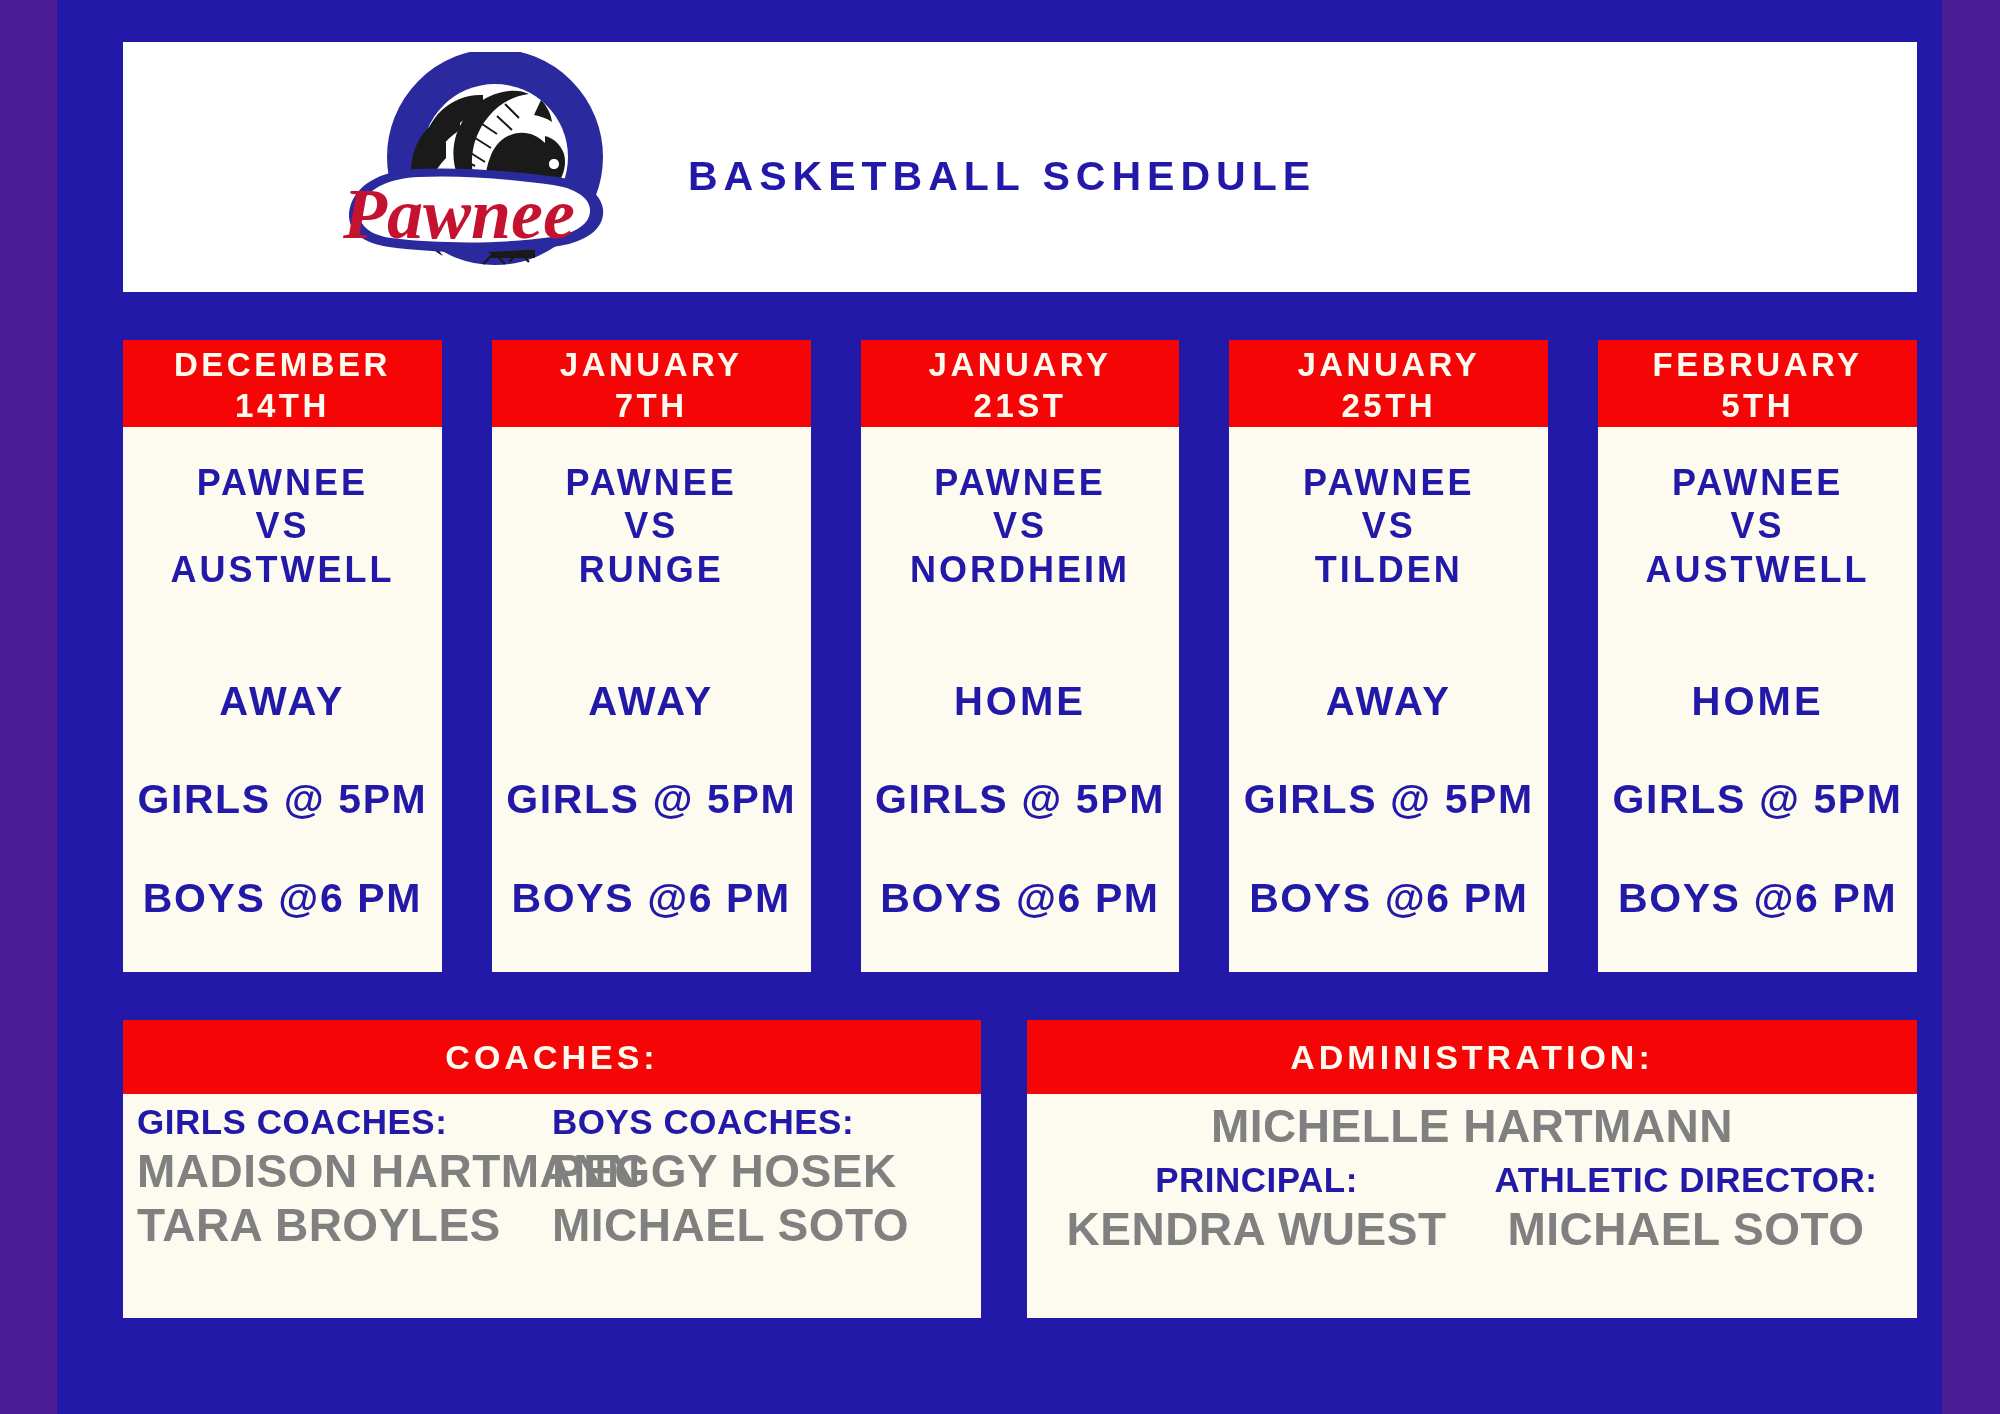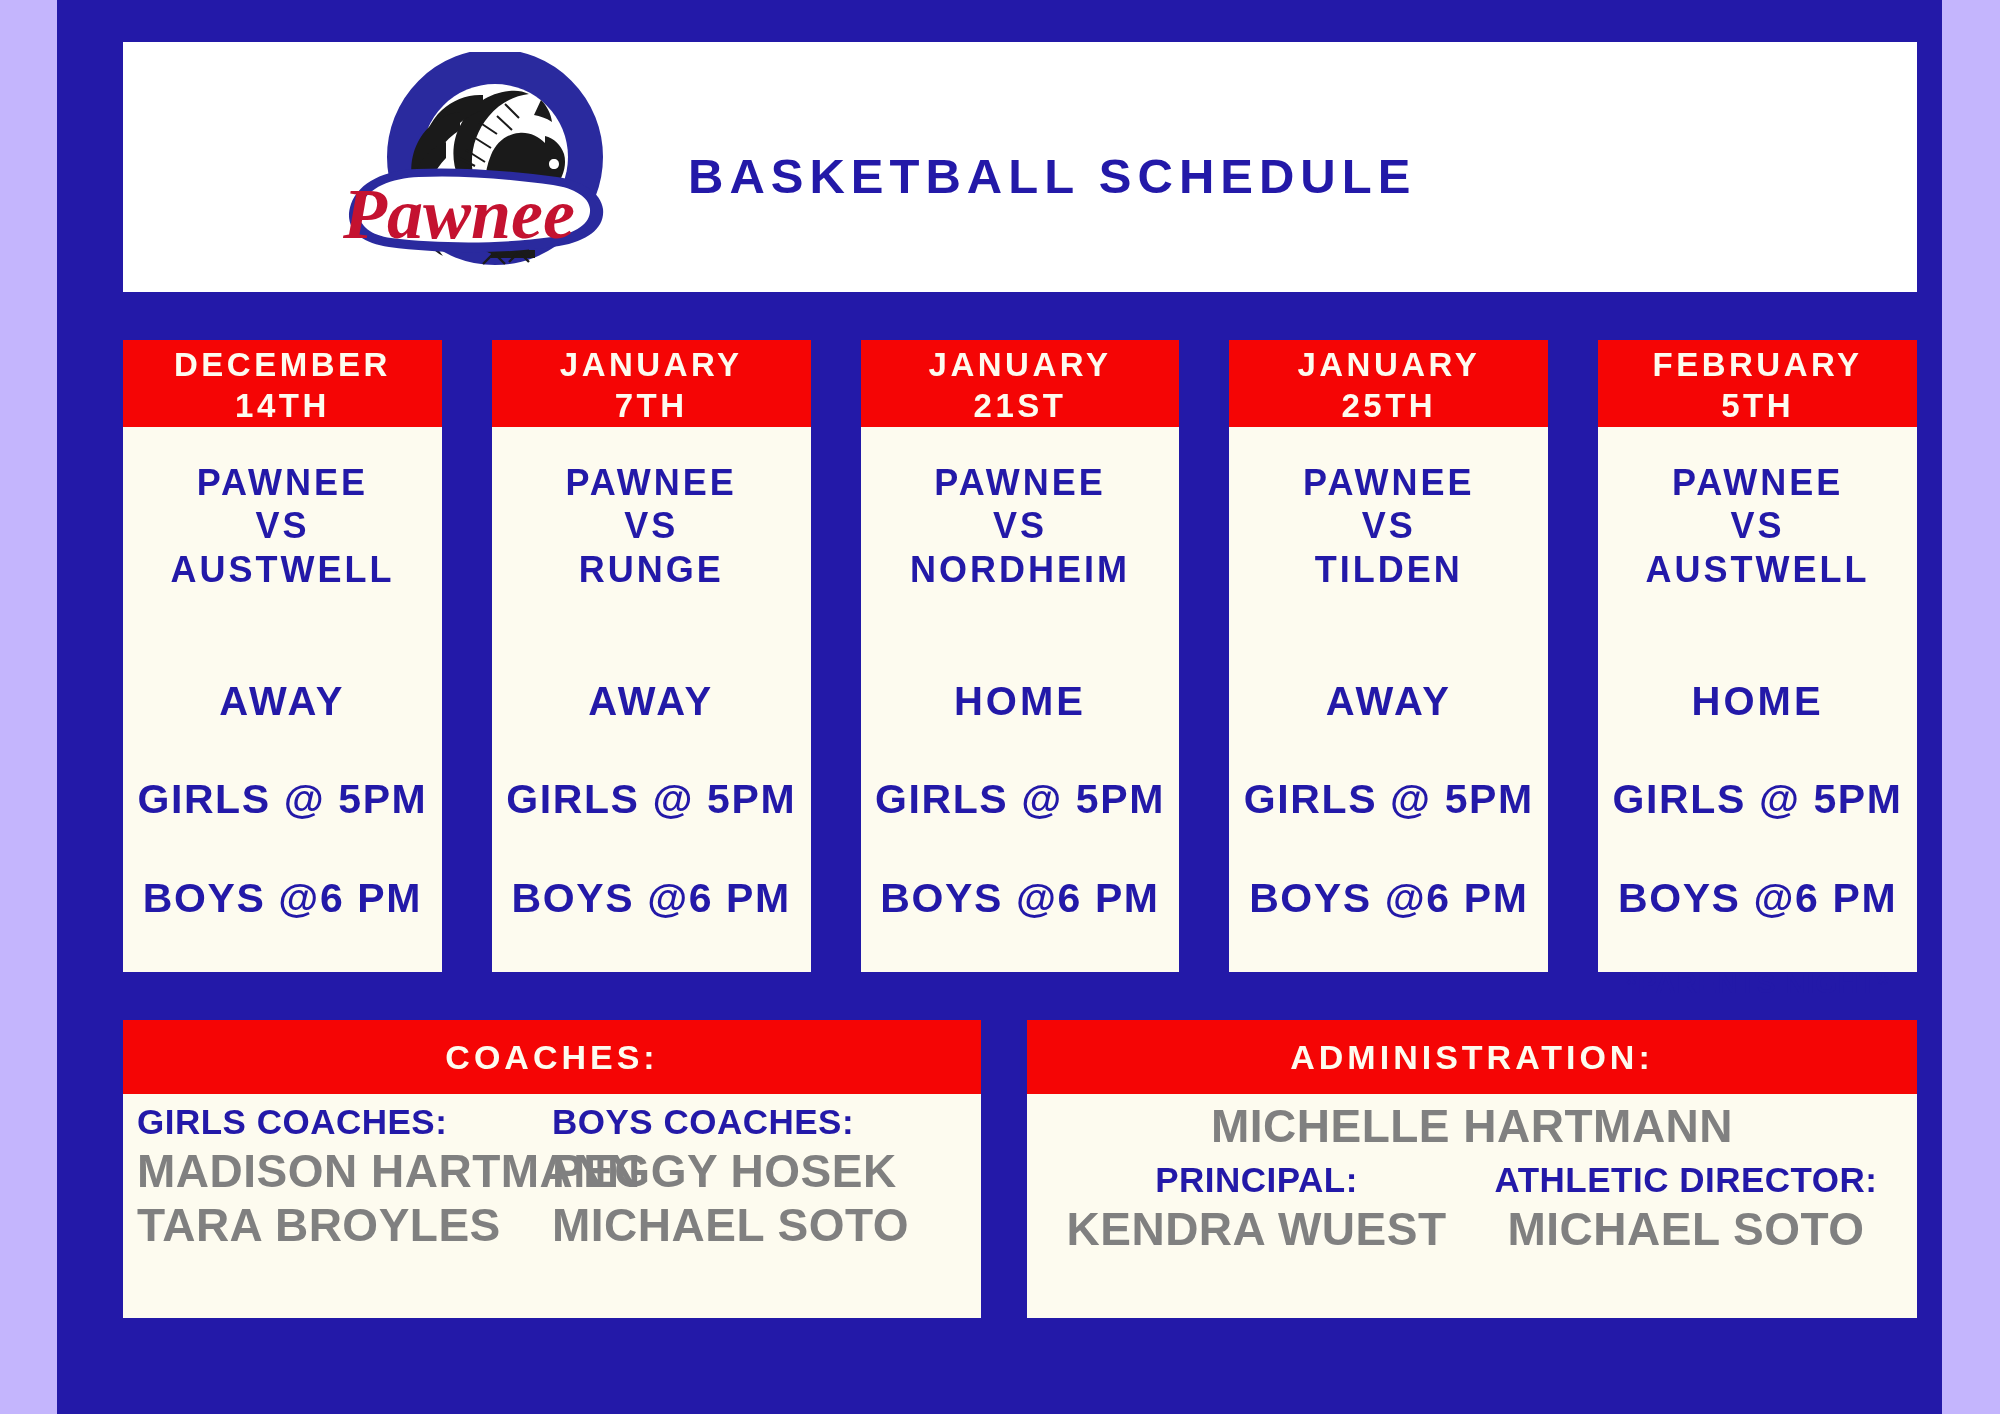--- a/index.html
+++ b/index.html
@@ -5,21 +5,21 @@
   * { margin:0; padding:0; box-sizing:border-box; }
   html,body { width:2000px; height:1414px; }
   body {
     background:#f50505;
     font-family:"Liberation Sans", sans-serif;
     overflow:hidden;
   }
   #poster {
     position:relative;
     width:2000px; height:1414px;
-    background:#c4b5fd;
+    background:#4c1d95;
   }
   
   .blue-field {
     position:absolute;
     left:57px; top:0; right:58px; bottom:0;
     background:#2319a8;
   }
 
   
   .header-card {
@@ -43,21 +43,21 @@
   .brand-title {
     font-family:"Liberation Serif", serif;
     font-size:88px;
     color:#fa0a0a;
     line-height:1.05;
     font-weight:400;
     letter-spacing:0px;
   }
   .brand-sub {
     font-family:"Liberation Sans", sans-serif;
-    font-size:49px;
+    font-size:41px;
     font-weight:bold;
     color:#2319a8;
     letter-spacing:6px;
     margin-top:18px;
   }
 
   
   .cards-row {
     position:absolute;
     left:123px; top:340px;

